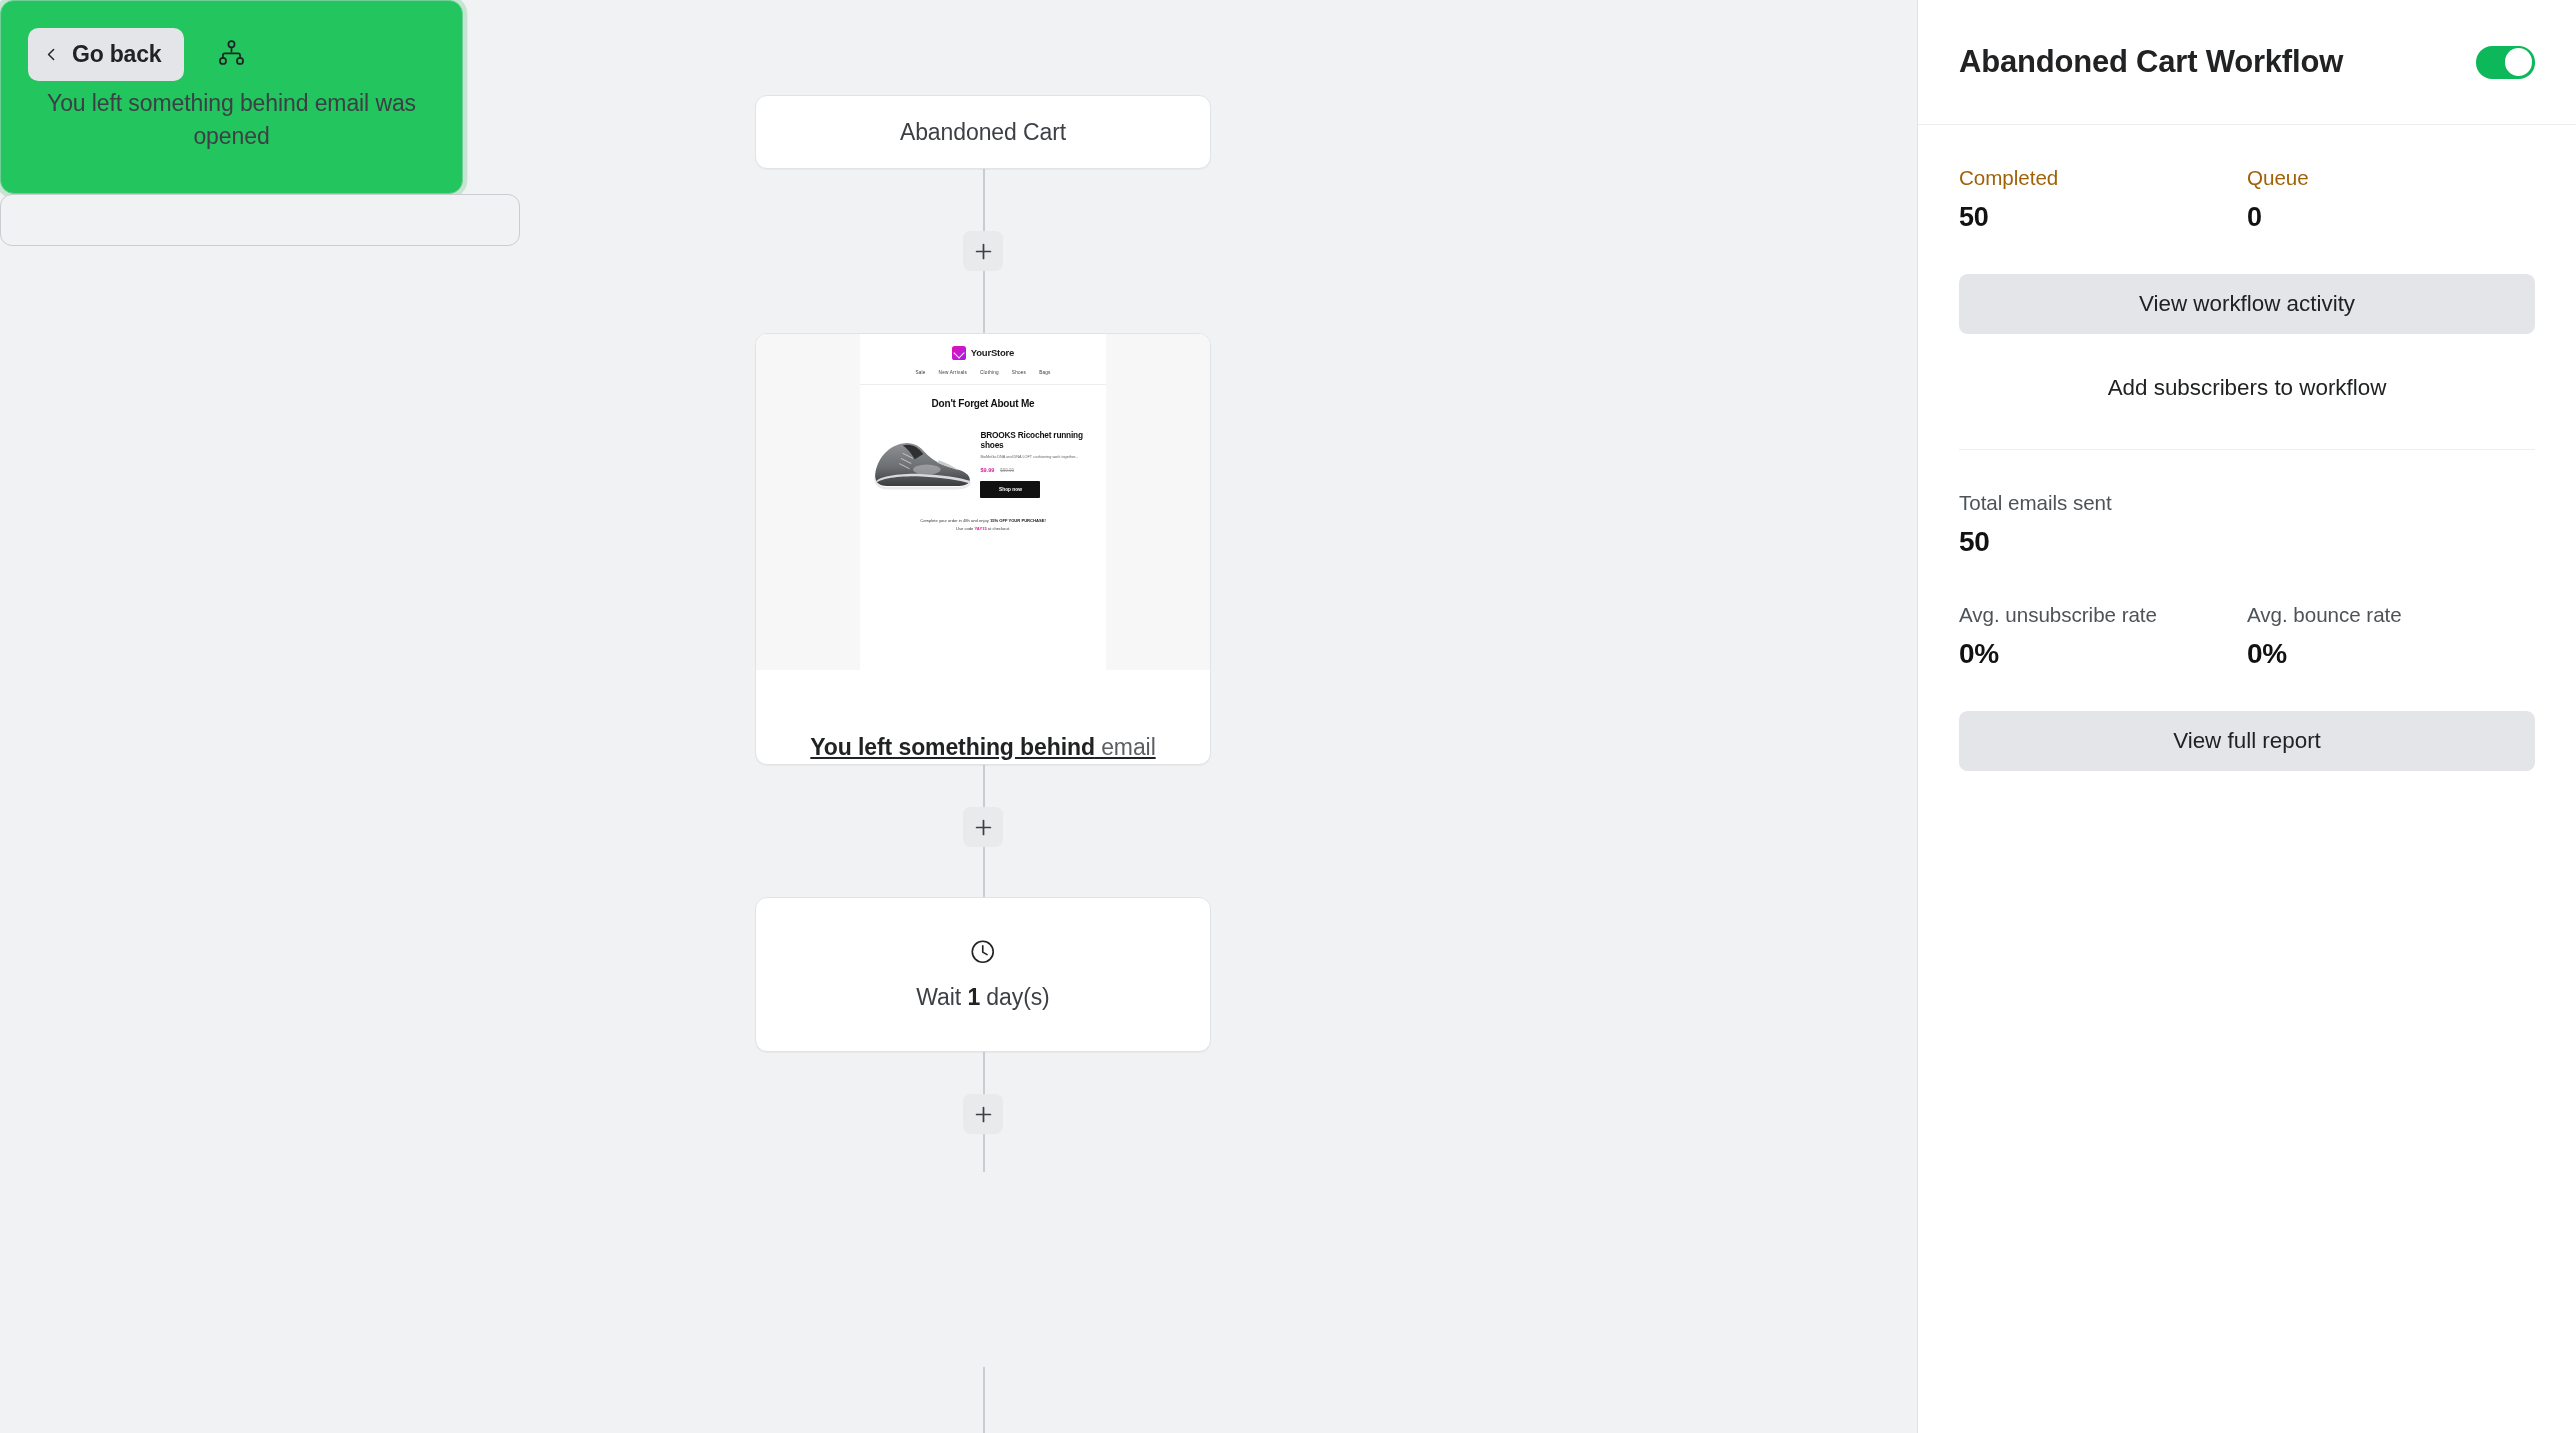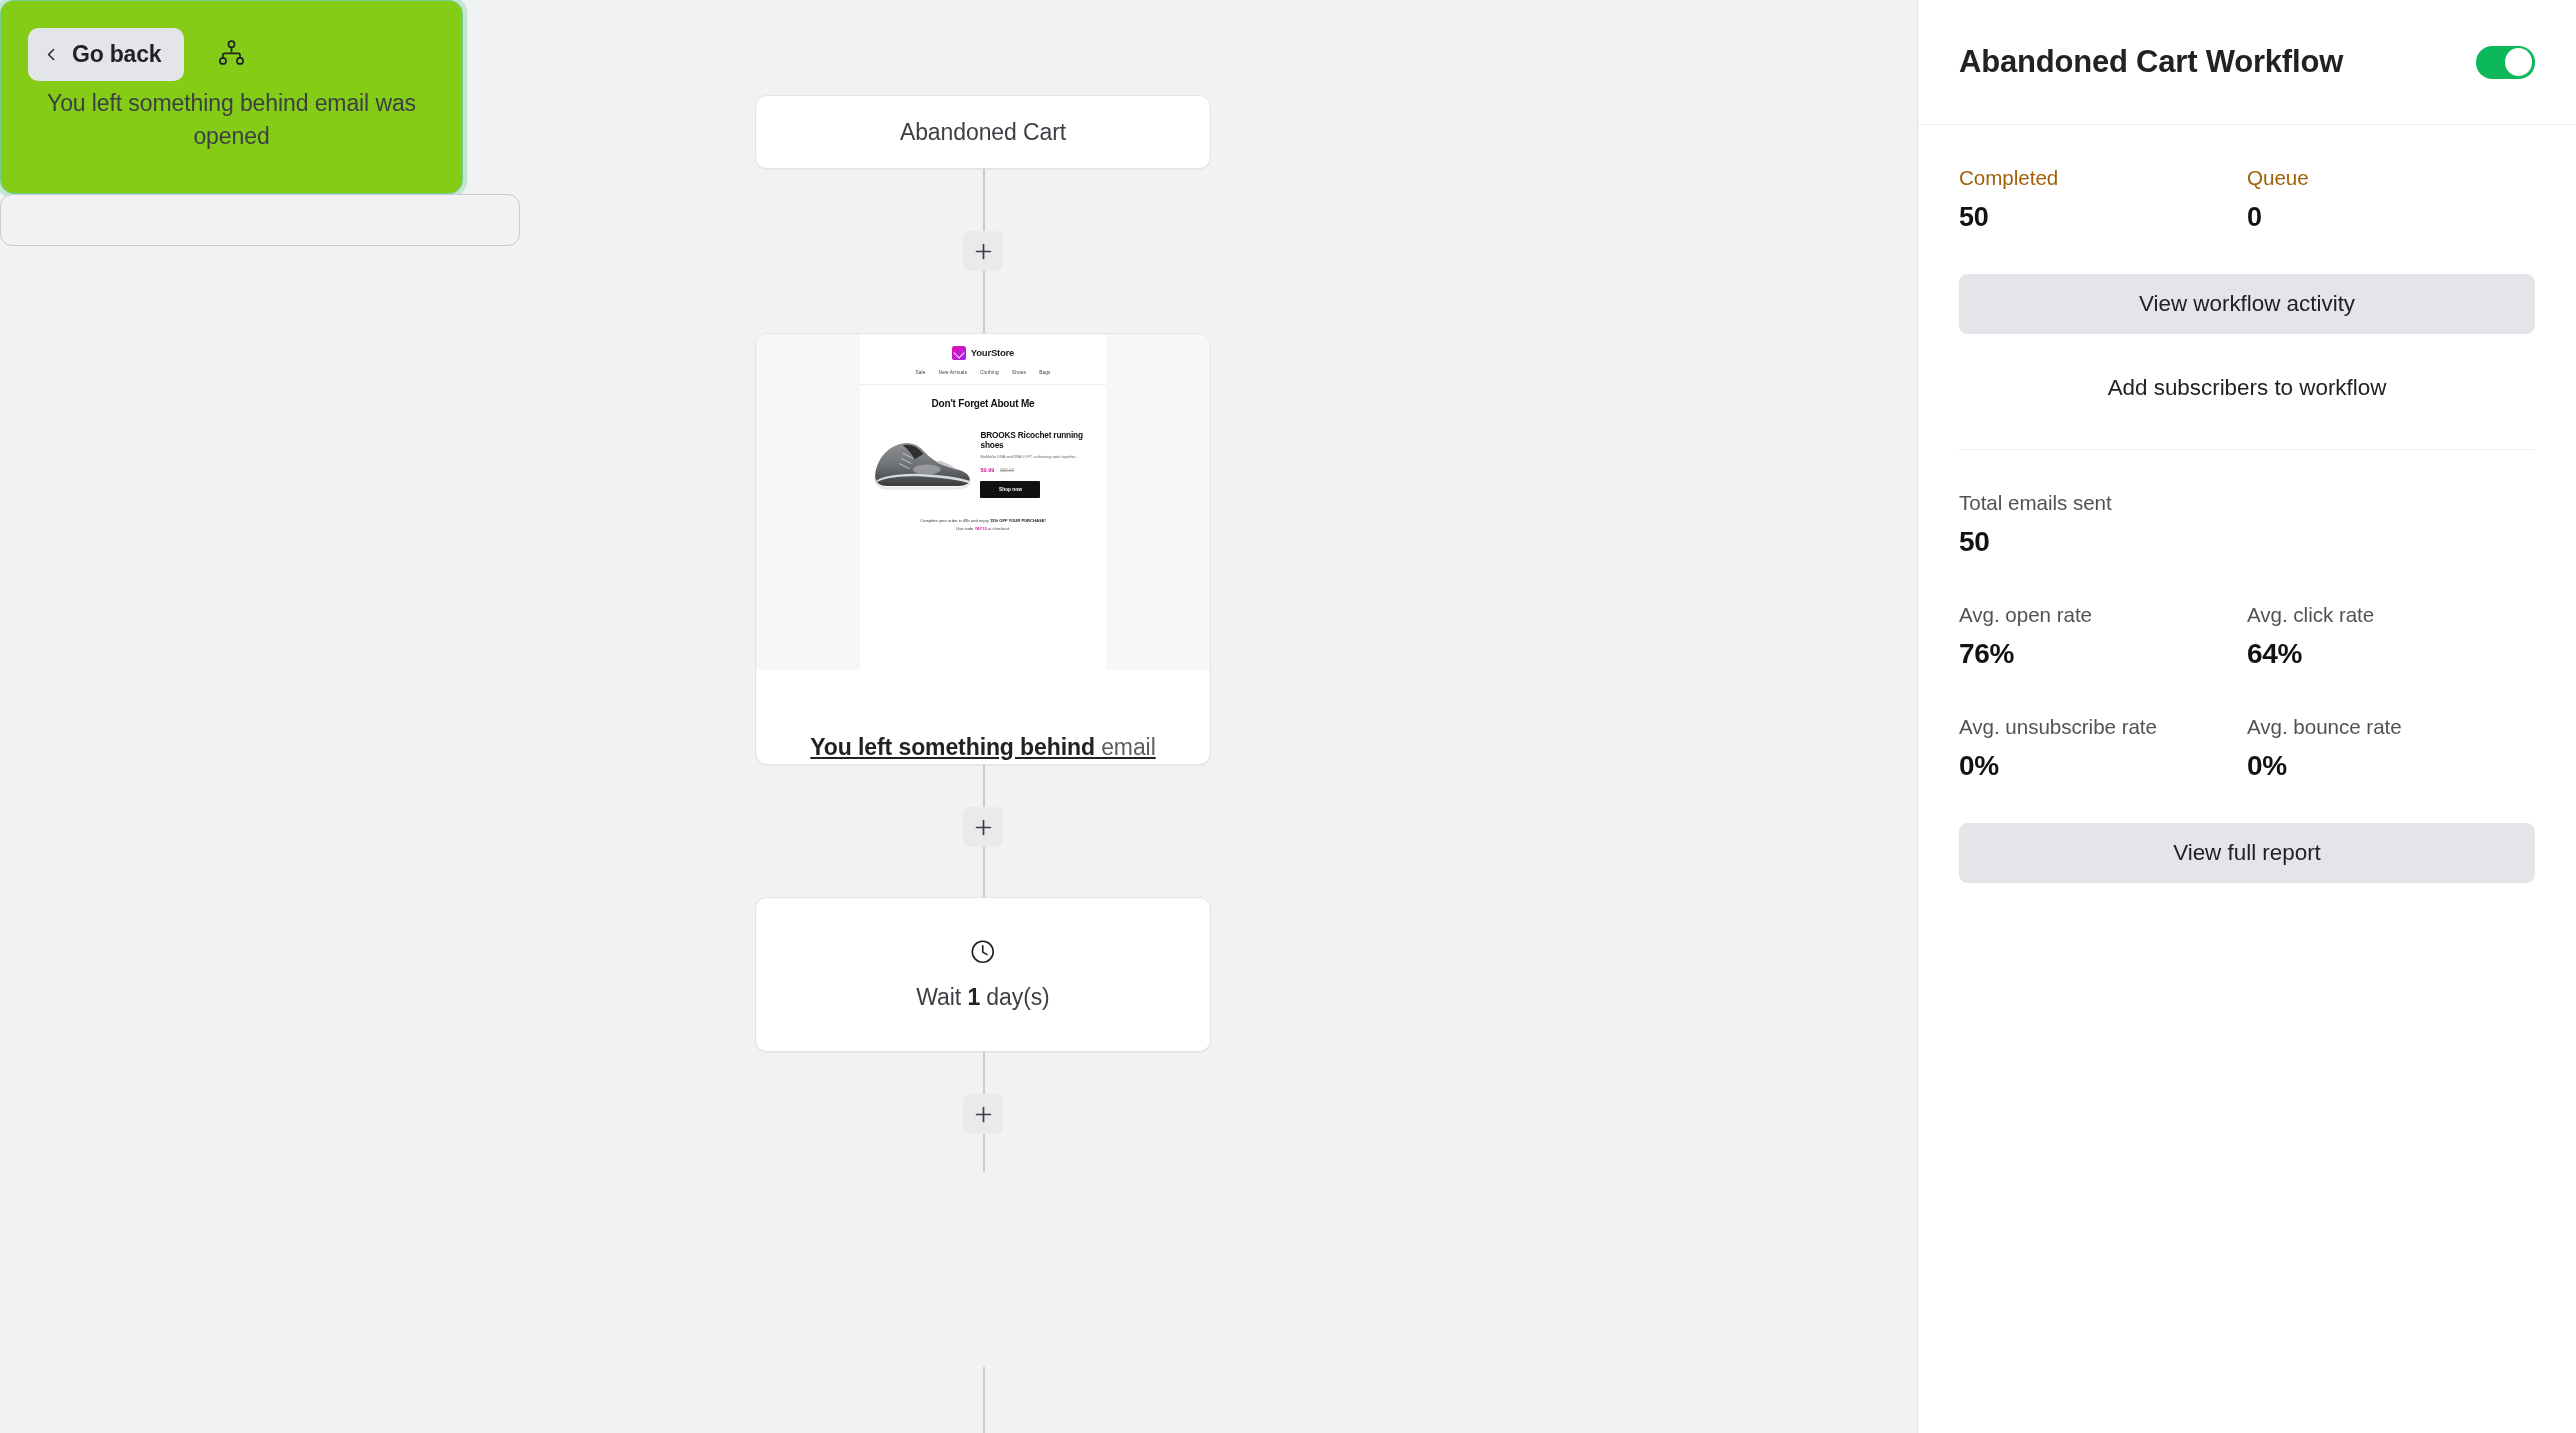--- a/index.html
+++ b/index.html
@@ -154,21 +154,21 @@
     align-items: center; justify-content: center; gap: 19px;
   }
   .node-wait .clock { width: 27.5px; height: 27.5px; display:block; }
   .node-wait .wtxt { font-size: 23px; color: #3C3F44; letter-spacing: -0.1px;}
   .node-wait .wtxt b { font-weight: 700; color: #202223; }
 
   
   .node-condition {
     left: 752px; top: 1173px;
     width: 463px; height: 194px;
-    background: #84cc16;
+    background: #22c55e;
     border: 1.7px solid #6FCF97;
     border-radius: 13.8px;
     box-shadow: 0 0 0 4.3px rgba(145, 213, 169, 0.45);
     display: flex; flex-direction: column;
     align-items: center; justify-content: center; gap: 20.6px;
     padding: 0 34px;
   }
   .node-condition .branch { width: 29px; height: 26px; display:block; }
   .node-condition .ctxt {
     font-size: 23px; color: #3C3F44; text-align: center; line-height: 1.45; letter-spacing: -0.1px;
@@ -421,30 +421,20 @@
 
     <div class="panel-sec">
       <div class="metric-block">
         <div class="metric-row">
           <div class="metric-col">
             <div class="metric-label">Total emails sent</div>
             <div class="metric-value">50</div>
           </div>
         </div>
 
-        <div class="metric-row">
-          <div class="metric-col">
-            <div class="metric-label">Avg. open rate</div>
-            <div class="metric-value">76%</div>
-          </div>
-          <div class="metric-col">
-            <div class="metric-label">Avg. click rate</div>
-            <div class="metric-value">64%</div>
-          </div>
-        </div>
 
         <div class="metric-row">
           <div class="metric-col">
             <div class="metric-label">Avg. unsubscribe rate</div>
             <div class="metric-value">0%</div>
           </div>
           <div class="metric-col">
             <div class="metric-label">Avg. bounce rate</div>
             <div class="metric-value">0%</div>
           </div>

